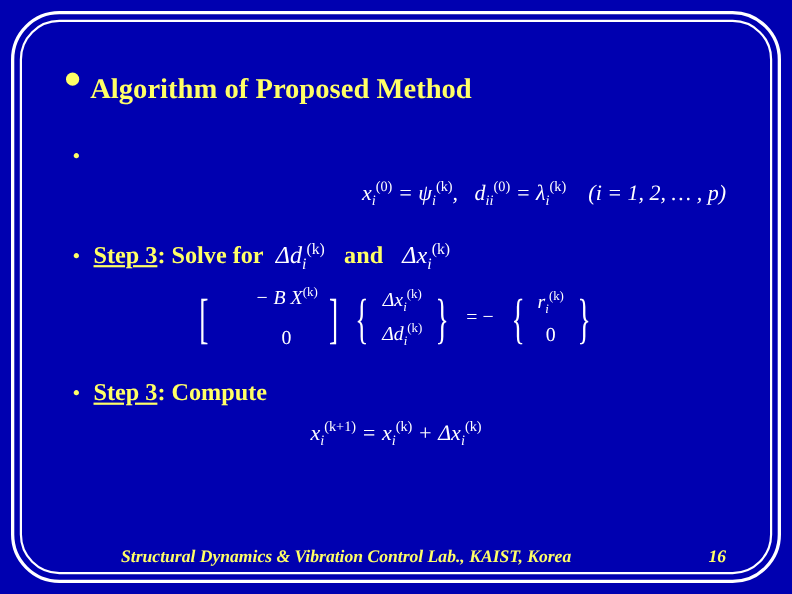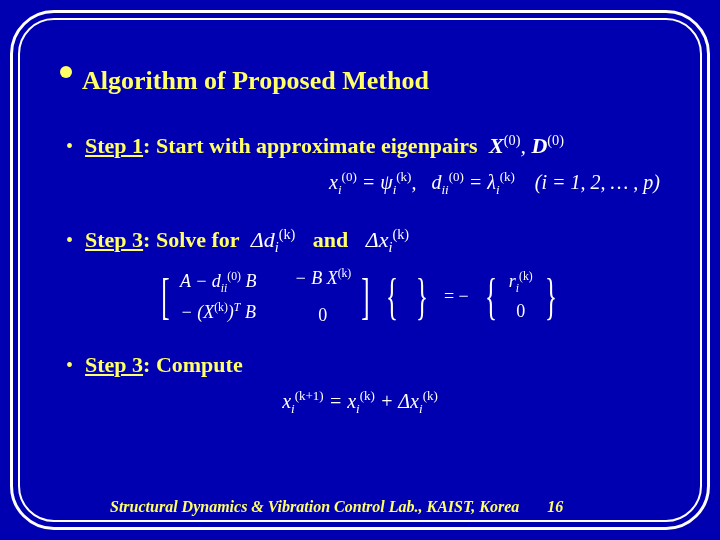--- a/index.html
+++ b/index.html
@@ -98,81 +98,75 @@
     text-align: center;
     color: #fff;
     font-style: italic;
     font-size: 20px;
   }
   .eq-updates div { margin: 4px 0; }
   .footer {
     position: absolute;
     left: 0; right: 0; bottom: 24px;
     display: flex;
+    justify-content: space-between;
     padding: 0 60px 0 110px;
     color: #ffff66;
     font-style: italic;
     font-weight: bold;
     font-size: 16px;
-    gap: 28px;
   }
   .step-block-2 { margin-top: 4px; }
   .step-block-3 { margin-top: 6px; }
   .inline-math { font-style: italic; color: #fff; font-weight: normal; margin: 0 6px; }
 </style>
 </head>
 <body>
 
 <div class="outer-border"></div>
 <div class="inner-border"></div>
 
 <div class="content">
 
   <div class="heading">
     <span class="bullet-big"></span>
     <span class="heading-text">Algorithm of Proposed Method</span>
   </div>
 
   <div class="step">
     <span class="bullet-small">•</span>
-    <span class="step-label">
-      <span class="u">Step 1</span><span class="step-tail">: Start with approximate eigenpairs</span>
-      <span class="inline-math">
-        <span style="font-weight:bold;">X</span><span class="sup">(0)</span>, <span style="font-weight:bold;">D</span><span class="sup">(0)</span>
-      </span>
-    </span>
   </div>
   <div class="eq-row eq1">
     <span>x</span><span class="sub">i</span><span class="sup">(0)</span> = <span>ψ</span><span class="sub">i</span><span class="sup">(k)</span>,&nbsp;&nbsp;
     <span>d</span><span class="sub">ii</span><span class="sup">(0)</span> = <span>λ</span><span class="sub">i</span><span class="sup">(k)</span>
     &nbsp;&nbsp;&nbsp;(<span style="font-style:italic;">i</span> = 1, 2, … , <span>p</span>)
   </div>
 
   <div class="step step-block-2">
     <span class="bullet-small">•</span>
     <span class="step-label">
       <span class="u">Step 3</span><span class="step-tail">: Solve for</span>
       <span class="inline-math">Δd<span class="sub">i</span><span class="sup">(k)</span></span>
       <span class="and-word">and</span>
       <span class="inline-math">Δx<span class="sub">i</span><span class="sup">(k)</span></span>
     </span>
   </div>
   <div class="matrix-wrap">
     <span class="bracket">[</span>
-    <div class="mcol">
-      <div class="mcell"><i>A</i> − d<span class="sub">ii</span><span class="sup">(0)</span> <i>B</i></div>
-      <div class="mcell">− (X<span class="sup">(k)</span>)<span class="sup" style="font-style:italic;">T</span> <i>B</i></div>
-    </div>
     <div class="mcol" style="margin-left:32px;gap:16px;">
       <div class="mcell">− <i>B</i> X<span class="sup">(k)</span></div>
       <div class="mcell" style="font-style:normal;">0</div>
     </div>
     <span class="bracket">]</span>
 
     <span class="bracket">{</span>
+    <div class="mcol">
+      <div class="mcell">Δx<span class="sub">i</span><span class="sup">(k)</span></div>
+      <div class="mcell">Δd<span class="sub">i</span><span class="sup">(k)</span></div>
+    </div>
     <span class="bracket">}</span>
 
     <span style="font-style:normal; margin:0 4px;">= −</span>
 
     <span class="bracket">{</span>
     <div class="mcol">
       <div class="mcell">r<span class="sub">i</span><span class="sup">(k)</span></div>
       <div class="mcell" style="font-style:normal;">0</div>
     </div>
     <span class="bracket">}</span>

